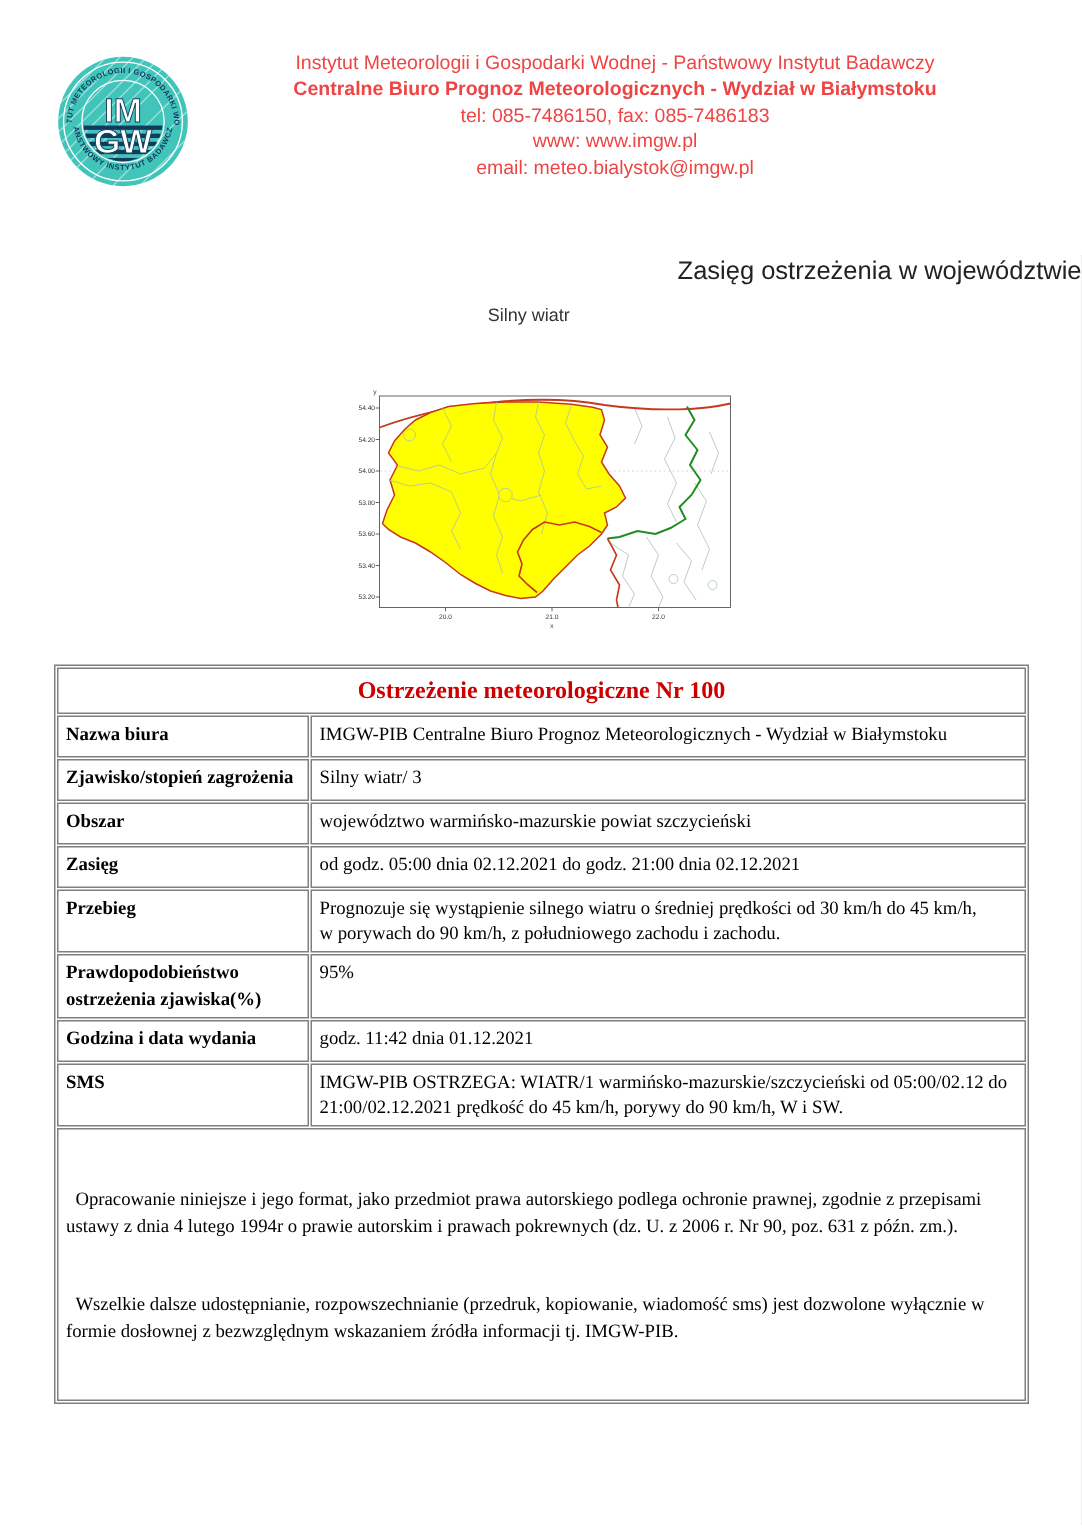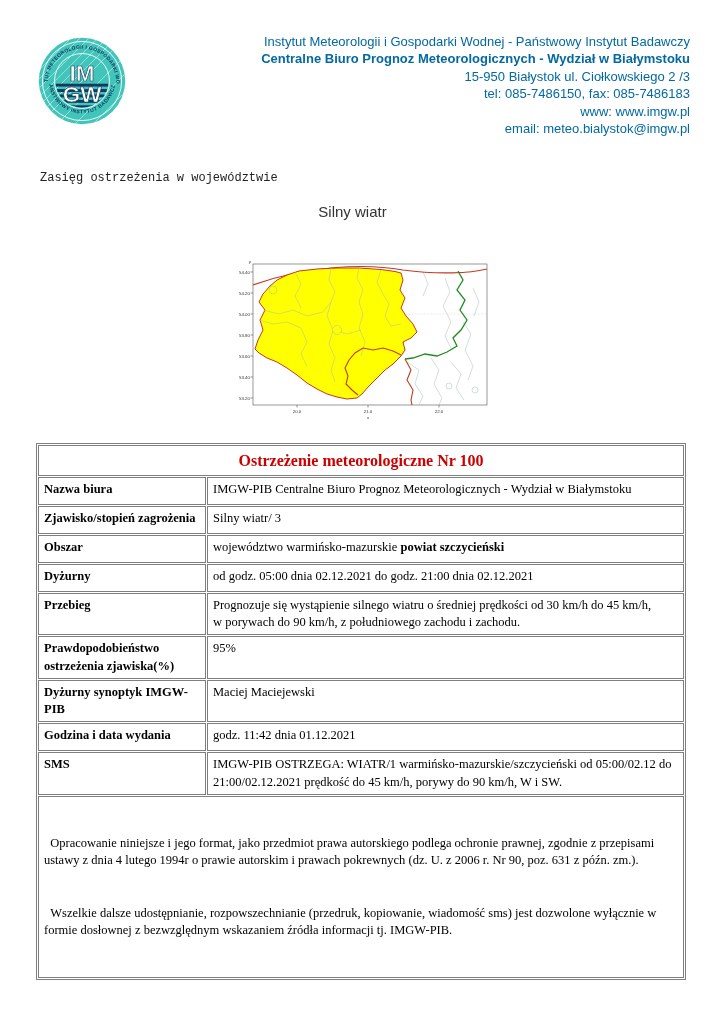--- a/index.html
+++ b/index.html
@@ -7,31 +7,31 @@
   .page {
     position:relative; width:721px; height:1020px; background:#ffffff;
     margin:0 auto; overflow:hidden;
     font-family:"Liberation Sans", sans-serif;
   }
   
   .logo { position:absolute; left:36px; top:36px; width:92px; height:90px; }
   
   .header-block {
     position:absolute; top:33px; right:31px; width:560px;
-    text-align:right; color:#0369a1; font-size:13px; line-height:17.4px;
+    text-align:center; color:#ef4444; font-size:13px; line-height:17.4px;
   }
   .header-block .bold { font-weight:bold; }
   
   .section-title {
     position:absolute; left:40px; right:0; top:171px;
-    text-align:left; font-size:12px; color:#222;font-family:Liberation Mono, monospace;
+    text-align:right; font-size:17px; color:#222;
   }
   .section-subtitle {
     position:absolute; left:0; right:16px; top:203px;
-    text-align:center; font-size:15px; color:#333;
+    text-align:center; font-size:12px; color:#333;
   }
   
   .map-wrap { position:absolute; left:235px; top:258px; width:260px; height:165px; }
   
   .warn-table {
     position:absolute; left:36px; top:443px; width:650px;
     border:1px solid #7f7f7f; border-collapse:separate; border-spacing:1px;
     font-family:"Liberation Serif", serif; font-size:12.5px; color:#000;
   }
   .warn-table td {
@@ -41,21 +41,21 @@
   .warn-table td.label { width:168px; font-weight:bold; }
   .warn-table .title-cell {
     text-align:center; font-weight:bold; font-size:16px; color:#cc0000;
     height:28px; padding-top:4px;
   }
   .h28 { height:28px; }
   .h38 { height:38px; }
   .h42 { height:42px; }
   .h90 { height:88px; }
   .prewrap { white-space:pre-wrap;font-family:Liberation Serif, serif; }
-  .bold { font-weight:bold; }
+  .bold { font-weight:normal; }
   .warn-table td.disclaimer {
     line-height:1.4; white-space:pre-wrap;
   }
 </style>
 </head>
 <body>
 
 <div class="page">
 
   <svg class="logo" viewBox="0 0 100 100">
@@ -99,21 +99,20 @@
       <textPath href="#arcTop" startOffset="50%" text-anchor="middle">INSTYTUT METEOROLOGII I GOSPODARKI WODNEJ</textPath>
     </text>
     <text font-size="5.6" font-weight="bold" fill="#123a5e" letter-spacing="0.5" font-family="Liberation Sans, sans-serif">
       <textPath href="#arcBot" startOffset="50%" text-anchor="middle">PAŃSTWOWY INSTYTUT BADAWCZY</textPath>
     </text>
   </svg>
 
   <div class="header-block">
     <div>Instytut Meteorologii i Gospodarki Wodnej - Państwowy Instytut Badawczy</div>
     <div class="bold">Centralne Biuro Prognoz Meteorologicznych - Wydział w Białymstoku</div>
-    <div>15-950 Białystok ul. Ciołkowskiego 2 /3</div>
     <div>tel: 085-7486150, fax: 085-7486183</div>
     <div>www: www.imgw.pl</div>
     <div>email: meteo.bialystok@imgw.pl</div>
   </div>
 
   <div class="section-title">Zasięg ostrzeżenia w województwie</div>
   <div class="section-subtitle">Silny wiatr</div>
 
   <svg class="map-wrap" viewBox="0 0 260 165">
 
@@ -202,35 +201,31 @@
       </tr>
       <tr class="row-zjawisko">
         <td class="label h28">Zjawisko/stopień zagrożenia</td>
         <td>Silny wiatr/ 3</td>
       </tr>
       <tr class="row-obszar">
         <td class="label h28">Obszar</td>
         <td><span>województwo warmińsko-mazurskie</span> <span class="bold">powiat szczycieński</span></td>
       </tr>
       <tr class="row-waznosc">
-        <td class="label h28">Dyżurny</td>
+        <td class="label h28">Zasięg</td>
         <td>od godz. 05:00 dnia 02.12.2021 do godz. 21:00 dnia 02.12.2021</td>
       </tr>
       <tr class="row-przebieg">
         <td class="label h38">Przebieg</td>
         <td class="prewrap">Prognozuje się wystąpienie silnego wiatru o średniej prędkości od 30 km/h do 45 km/h,
 w porywach do 90 km/h, z południowego zachodu i zachodu.</td>
       </tr>
       <tr class="row-prawdopodobienstwo">
         <td class="label h42">Prawdopodobieństwo ostrzeżenia zjawiska(%)</td>
         <td>95%</td>
-      </tr>
-      <tr class="row-synoptyk">
-        <td class="label h42">Dyżurny synoptyk IMGW-PIB</td>
-        <td>Maciej Maciejewski</td>
       </tr>
       <tr class="row-wydanie">
         <td class="label h28">Godzina i data wydania</td>
         <td>godz. 11:42 dnia 01.12.2021</td>
       </tr>
       <tr class="row-sms">
         <td class="label h38">SMS</td>
         <td class="prewrap">IMGW-PIB OSTRZEGA: WIATR/1 warmińsko-mazurskie/szczycieński od 05:00/02.12 do
 21:00/02.12.2021 prędkość do 45 km/h, porywy do 90 km/h, W i SW.</td>
       </tr>

